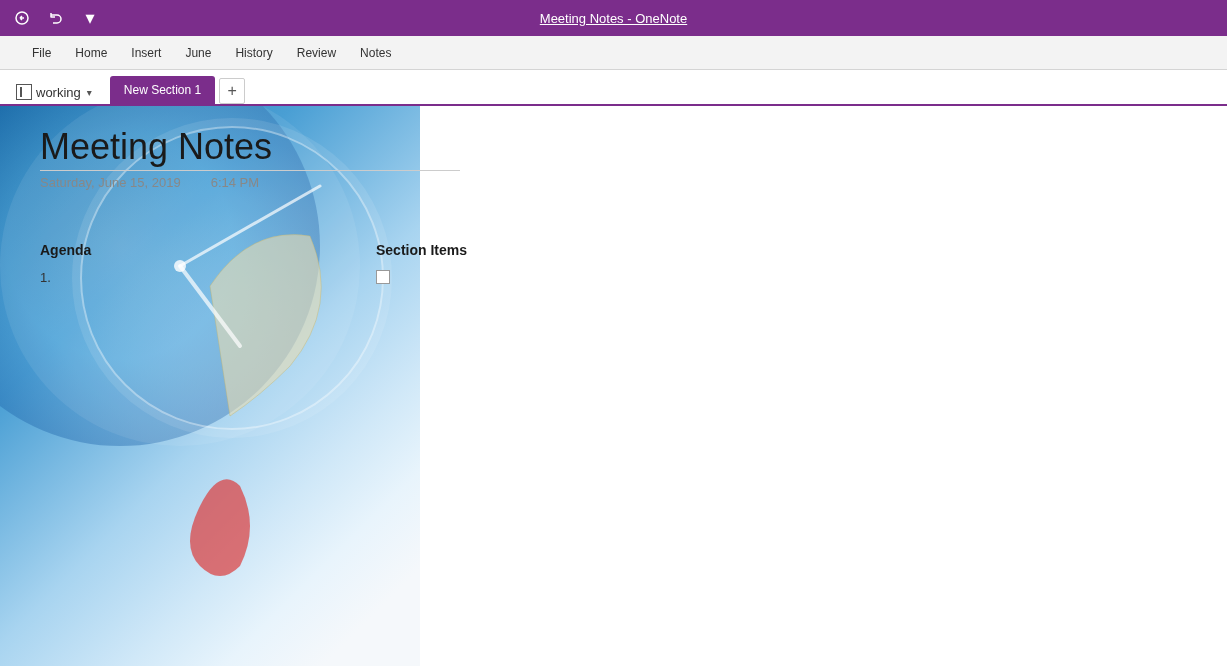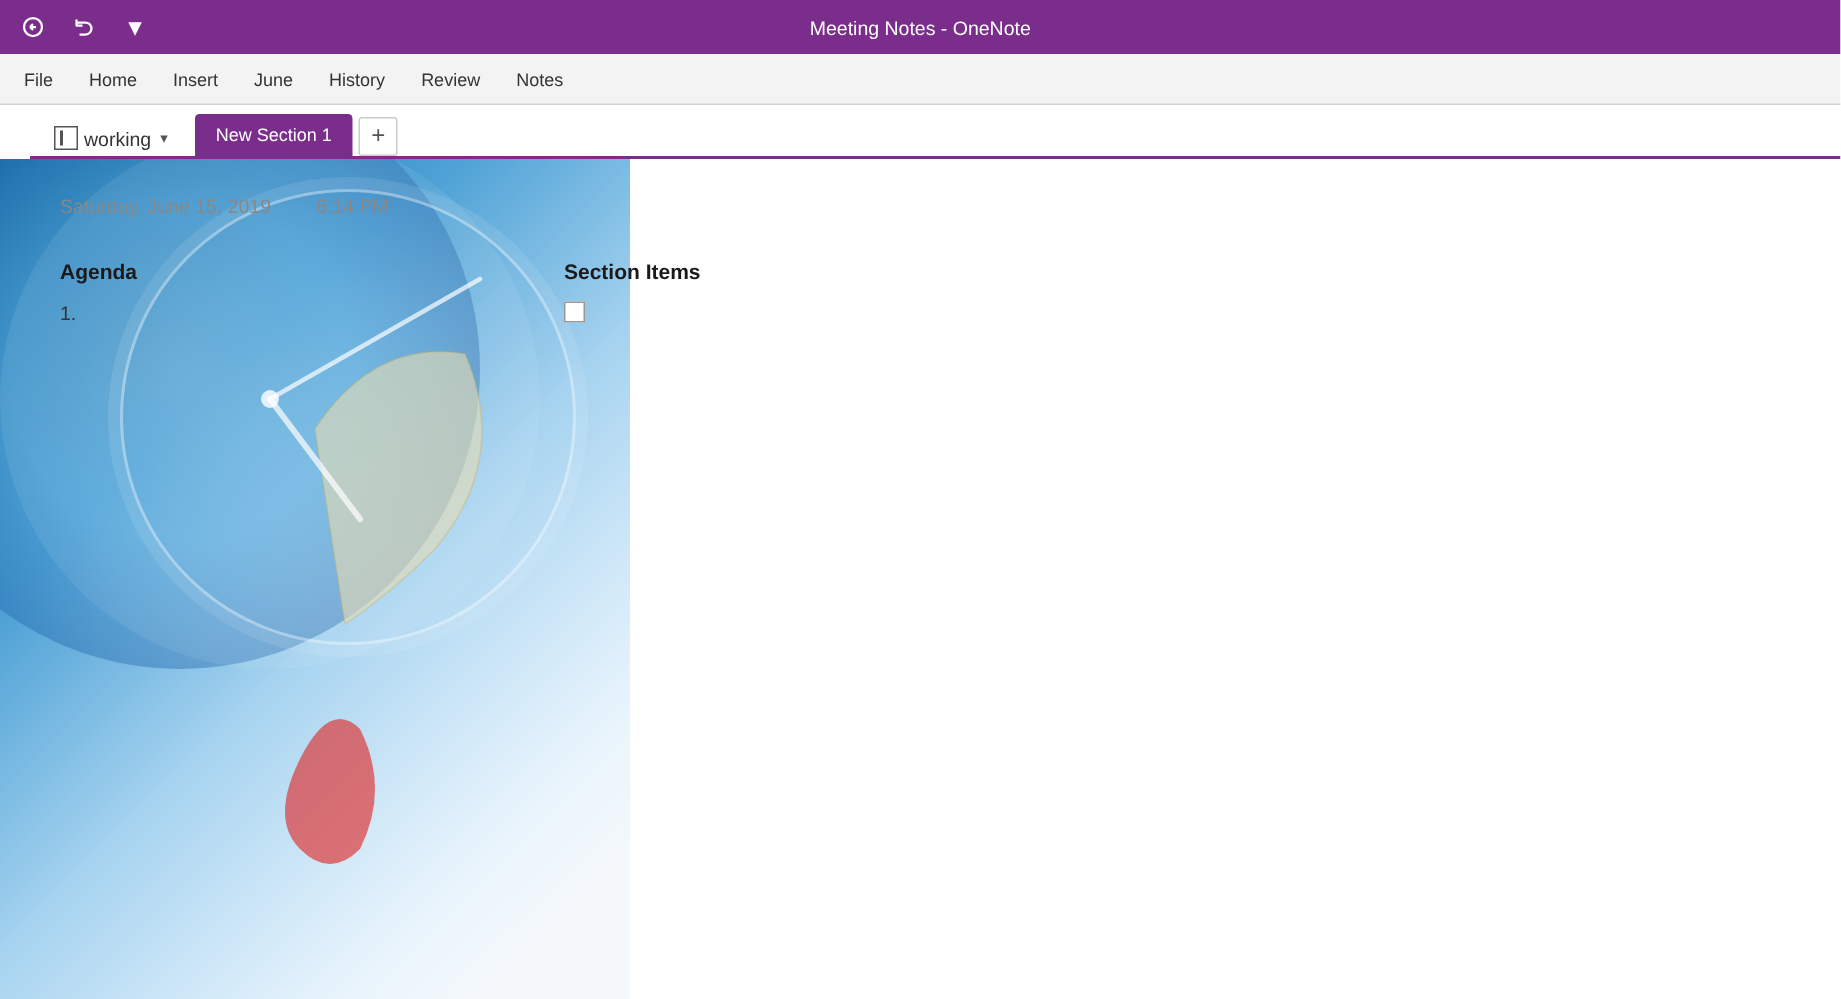--- a/index.html
+++ b/index.html
@@ -26,49 +26,49 @@
       font-size: 16px;
       cursor: pointer;
       border-radius: 3px;
     }
     #title-bar-center {
       color: #fff;
       font-size: 13px;
       position: absolute;
       left: 50%;
       transform: translateX(-50%);
+      text-decoration: underline;
     }
 
     
     #ribbon-menu {
       background: #f3f3f3;
       height: 34px;
       display: flex;
       align-items: center;
-      padding: 0 4px;
+      padding: 0 20px;
       border-bottom: 1px solid #d4d4d4;
     }
     .menu-item {
       padding: 6px 12px;
       font-size: 12px;
       color: #333;
       cursor: pointer;
       border-radius: 2px;
     }
 
     
     #tab-bar {
       height: 36px;
       display: flex;
       align-items: flex-end;
       padding: 0 8px;
       background: #fff;
       border-bottom: 2px solid #7B2D8B;
       gap: 2px;
-      margin-left: 20px;
     }
     #notebook-selector {
       display: flex;
       align-items: center;
       gap: 4px;
       padding: 4px 8px;
       font-size: 13px;
       color: #333;
       cursor: pointer;
       margin-right: 8px;
@@ -162,21 +162,21 @@
       color: #1a1a1a;
       margin-bottom: 4px;
       border-bottom: 1px solid #ccc;
       padding-bottom: 2px;
       width: 420px;
     }
 
     #note-datetime {
       display: flex;
       gap: 30px;
-      margin-bottom: 28px;
+      margin-bottom: 52px;
       margin-top: 4px;
     }
     #note-date, #note-time {
       font-size: 13px;
       color: #888;
     }
 
     #note-columns {
       display: flex;
       gap: 16px;
@@ -279,20 +279,21 @@
 
       <line x1="180" y1="160" x2="240" y2="240" stroke="rgba(255,255,255,0.7)" stroke-width="4" stroke-linecap="round"></line>
 
       <circle cx="180" cy="160" r="6" fill="rgba(255,255,255,0.8)"></circle>
 
       <path d="M200 400 Q220 360 240 380 Q260 420 240 460 Q220 480 200 460 Q180 440 200 400 Z" fill="rgba(220,60,60,0.7)"></path>
     </svg>
   </div>
 
   <div id="note-content">
+    <div id="note-title">Meeting Notes</div>
 
     <div id="note-datetime">
       <span id="note-date">Saturday, June 15, 2019</span>
       <span id="note-time">6:14 PM</span>
     </div>
 
     <div id="note-columns">
 
       <div class="note-column">
         <div class="column-header">Agenda</div>

